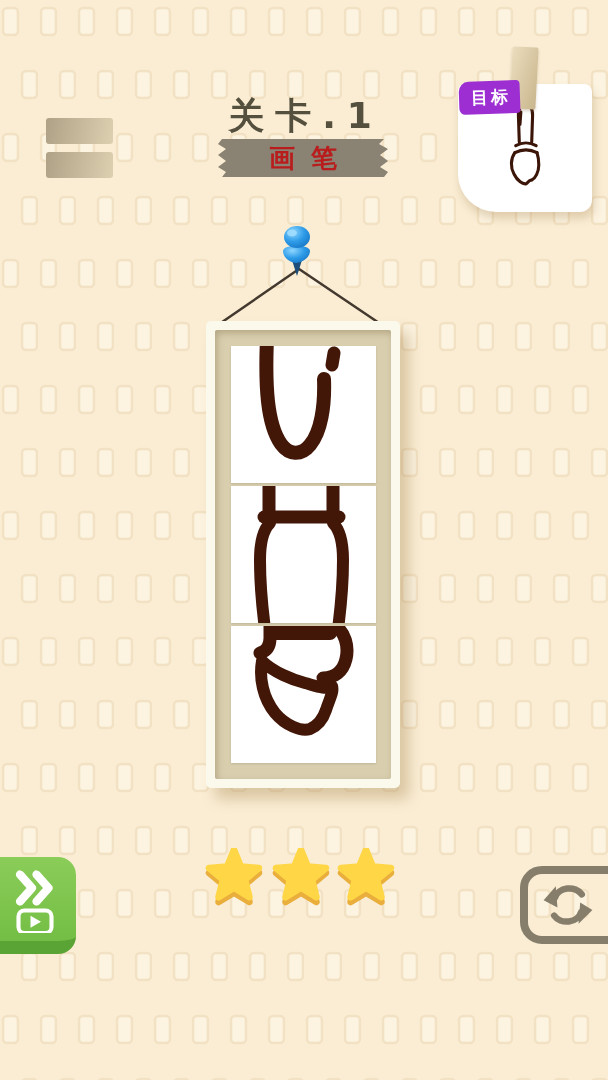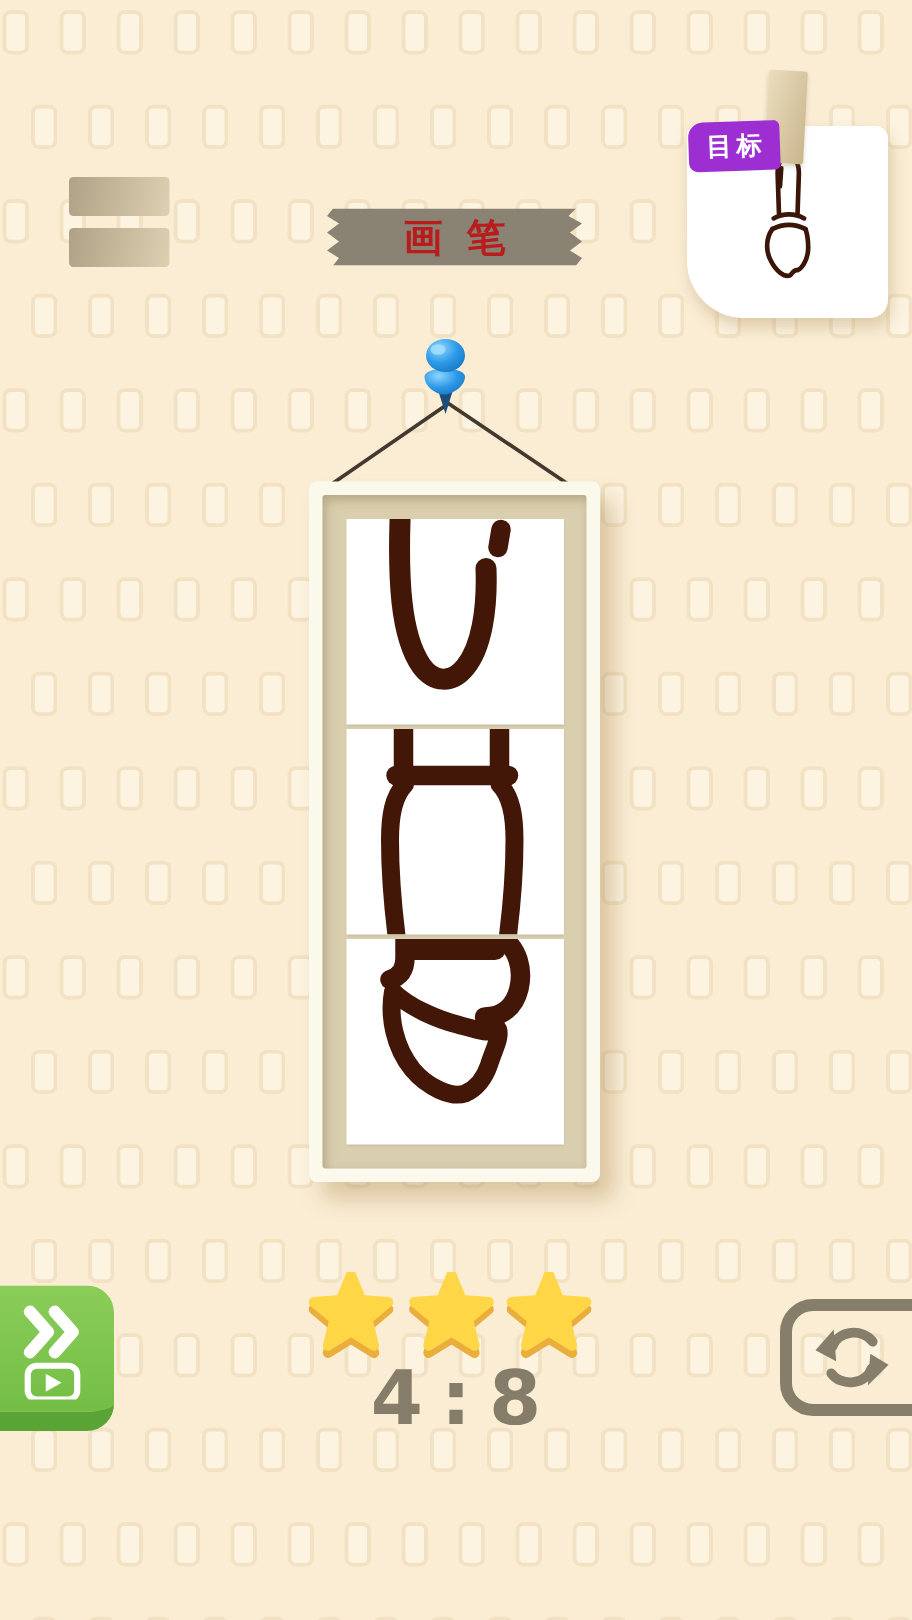--- a/index.html
+++ b/index.html
@@ -110,20 +110,21 @@
     </defs>
     <rect width="608" height="1080" fill="#FAEDD4"></rect>
     <rect width="608" height="1080" fill="url(#tiles)"></rect>
   </svg>
 
   <div class="menu-icon">
     <span class="bar"></span>
     <span class="bar"></span>
   </div>
 
+  <div class="level-title">关卡.1</div>
 
   <div class="ribbon">
     <svg width="172" height="38" viewBox="0 0 172 38">
       <polygon points="5,0 167,0 162,5 171,10 163,16 171,22 163,28 171,33 167,38 5,38 9,33 1,28 9,22 1,16 9,10 1,5" fill="#8A8272"></polygon>
     </svg>
     <span class="ribbon-text">画笔</span>
   </div>
 
   <div class="goal-card">
     <svg width="39" height="89" viewBox="0 0 44 100">
@@ -213,21 +214,20 @@
     <svg class="star-2" width="58" height="60" viewBox="0 0 60 62">
       <path d="M30,7 37.1,24.3 55.7,25.7 41.4,37.7 45.9,55.8 30,46 14.1,55.8 18.6,37.7 4.3,25.7 22.9,24.3 Z" fill="#E9AE3B" stroke="#E9AE3B" stroke-width="7" stroke-linejoin="round"></path>
       <path d="M30,2 37.1,19.3 55.7,20.7 41.4,32.7 45.9,50.8 30,41 14.1,50.8 18.6,32.7 4.3,20.7 22.9,19.3 Z" fill="#FFD646" stroke="#FFD646" stroke-width="7" stroke-linejoin="round"></path>
     </svg>
     <svg class="star-3" width="58" height="60" viewBox="0 0 60 62">
       <path d="M30,7 37.1,24.3 55.7,25.7 41.4,37.7 45.9,55.8 30,46 14.1,55.8 18.6,37.7 4.3,25.7 22.9,24.3 Z" fill="#E9AE3B" stroke="#E9AE3B" stroke-width="7" stroke-linejoin="round"></path>
       <path d="M30,2 37.1,19.3 55.7,20.7 41.4,32.7 45.9,50.8 30,41 14.1,50.8 18.6,32.7 4.3,20.7 22.9,19.3 Z" fill="#FFD646" stroke="#FFD646" stroke-width="7" stroke-linejoin="round"></path>
     </svg>
   </div>
 
-  <div class="move-counter">4:8</div>
 
   <div class="reset-button">
     <svg width="52" height="52" viewBox="0 0 64 64">
       <g fill="none" stroke="#867E6B" stroke-width="8" stroke-linecap="round">
         <path d="M16,23 A18,15 0 0 1 49,19"></path>
         <path d="M48,41 A18,15 0 0 1 15,45"></path>
       </g>
       <polygon points="17,9 19,35 2,26" fill="#867E6B"></polygon>
       <polygon points="47,29 45,55 62,38" fill="#867E6B"></polygon>
     </svg>

